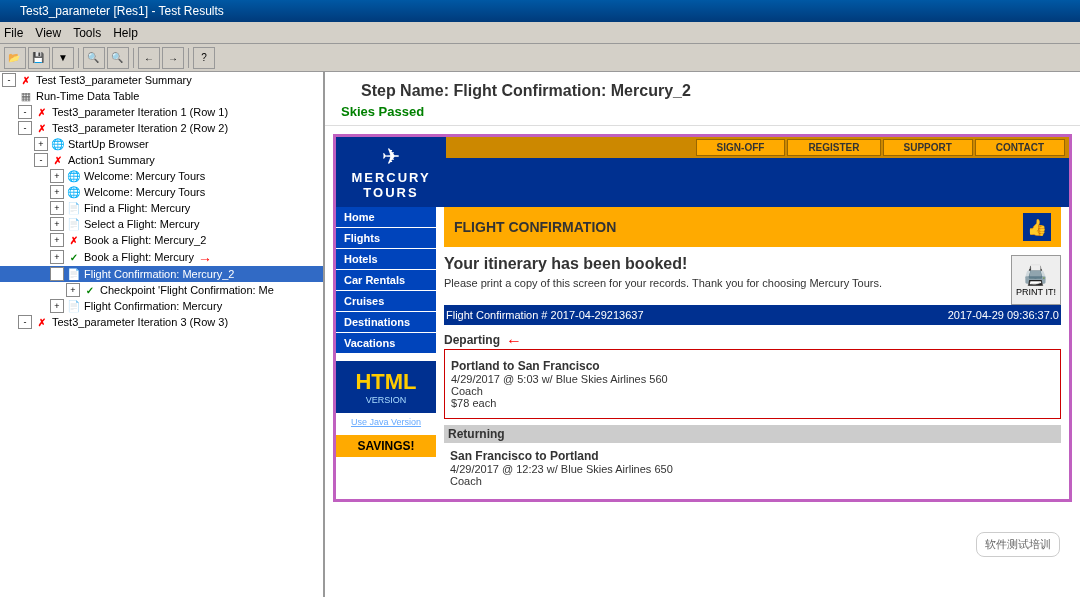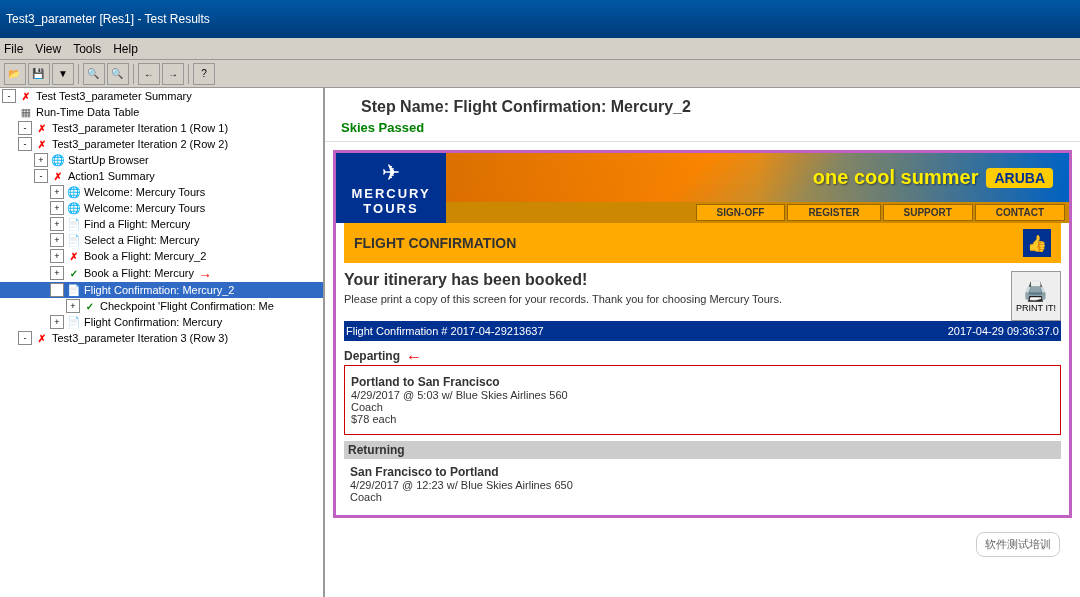--- a/index.html
+++ b/index.html
@@ -3,22 +3,22 @@
   <meta charset="utf-8">
   <style>
     * { margin: 0; padding: 0; box-sizing: border-box; }
     body { font-family: Arial, sans-serif; font-size: 12px; background: #d4d0c8; overflow: hidden; width: 1080px; height: 597px; }
 
     
     .title-bar {
       background: linear-gradient(to bottom, #0058a4, #003a7a);
       color: white;
       font-size: 12px;
-      padding: 3px 6px;
-      height: 38px;
+      padding: 3px 20px;
+      height: 22px;
       display: flex;
       align-items: center;
     }
 
     
     .menu-bar {
       background: #d4d0c8;
       height: 22px;
       display: flex;
       align-items: center;
@@ -477,36 +477,46 @@
 
     <div class="browser-snapshot">
 
       <div class="mt-header">
         <div class="mt-logo">
           <span class="mt-logo-plane">✈</span>
           <span class="mt-logo-text-mercury">MERCURY</span>
           <span class="mt-logo-text-tours">TOURS</span>
         </div>
         <div style="flex:1; display:flex; flex-direction:column;">
-          <div class="mt-banner">
-            <div class="mt-banner-bg"></div>
-            <span class="mt-banner-text" style="z-index:2;">one cool summer</span>
-            <span class="mt-banner-aruba" style="z-index:2;">ARUBA</span>
-          </div>
           <div class="mt-nav">
             <button class="mt-nav-btn">SIGN-OFF</button>
             <button class="mt-nav-btn">REGISTER</button>
             <button class="mt-nav-btn">SUPPORT</button>
             <button class="mt-nav-btn">CONTACT</button>
           </div>
         </div>
       </div>
 
       <div class="mt-content">
 
+        <div class="mt-left-nav">
+          <a class="mt-nav-link">Home</a>
+          <a class="mt-nav-link">Flights</a>
+          <a class="mt-nav-link">Hotels</a>
+          <a class="mt-nav-link">Car Rentals</a>
+          <a class="mt-nav-link">Cruises</a>
+          <a class="mt-nav-link">Destinations</a>
+          <a class="mt-nav-link">Vacations</a>
+          <div class="mt-html-badge">
+            <div class="mt-html-big">HTML</div>
+            <div class="mt-html-version">VERSION</div>
+          </div>
+          <a class="mt-use-java">Use Java Version</a>
+          <div class="mt-savings">SAVINGS!</div>
+        </div>
 
         <div class="mt-main">
 
           <div class="flight-confirm-header">
             <span>FLIGHT CONFIRMATION</span>
             <div class="thumbs-up">👍</div>
           </div>
 
           <div style="overflow:hidden;">
             <div class="print-btn">

